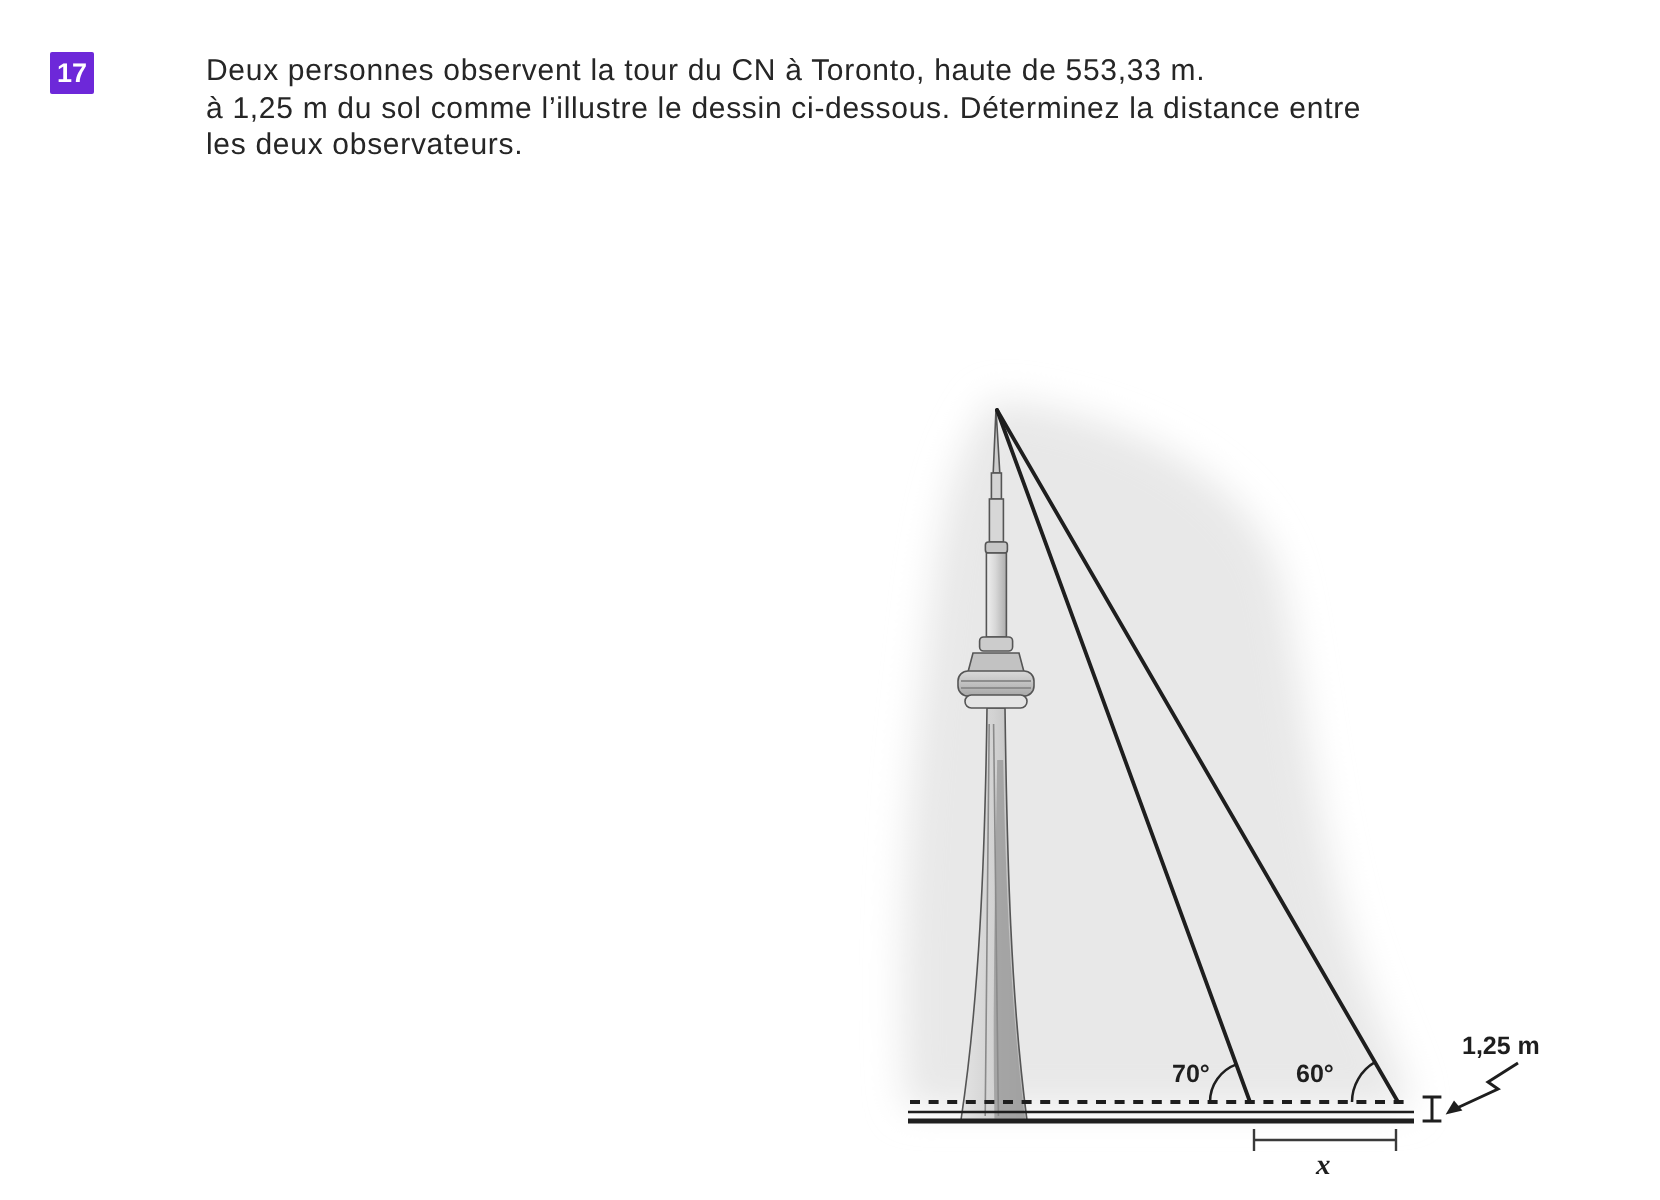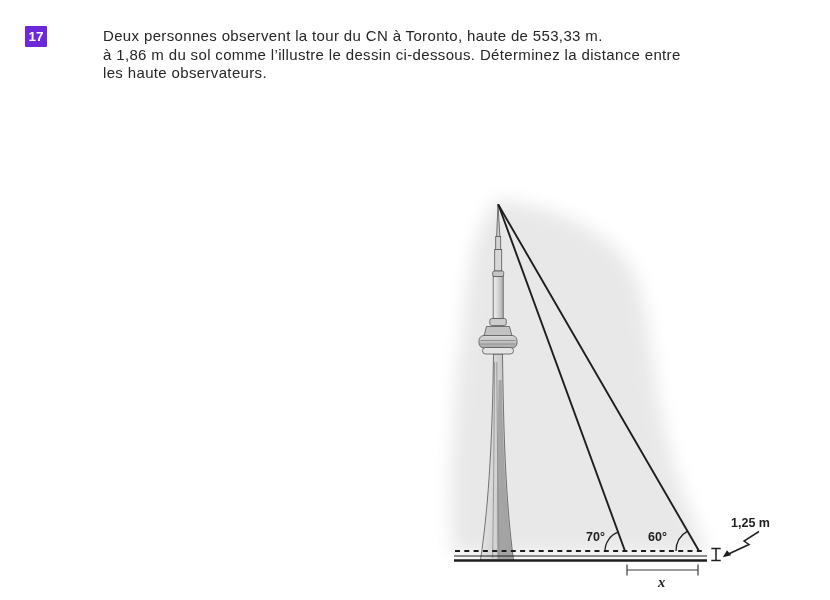--- a/index.html
+++ b/index.html
@@ -32,22 +32,22 @@
 </style>
 </head>
 <body>
 
 <div class="page">
 
   <div class="num-badge">17</div>
 
   <div class="problem-text">
     <div class="line">Deux personnes observent la tour du CN à Toronto, haute de 553,33 m.</div>
-    <div class="line">à 1,86 m du sol comme l’illustre le dessin ci-dessous. Déterminez la distance entre</div>
-    <div class="line">les haute observateurs.</div>
+    <div class="line">à 1,25 m du sol comme l’illustre le dessin ci-dessous. Déterminez la distance entre</div>
+    <div class="line">les deux observateurs.</div>
   </div>
 
   <svg class="diagram" width="830" height="600" viewBox="0 0 830 600">
     <defs>
       <filter id="soft" x="-25%" y="-25%" width="150%" height="150%">
         <feGaussianBlur stdDeviation="9"></feGaussianBlur>
       </filter>
       <linearGradient id="mastGrad" x1="0" y1="0" x2="1" y2="0">
         <stop offset="0" stop-color="#efefef"></stop>
         <stop offset=".45" stop-color="#d8d8d8"></stop>

